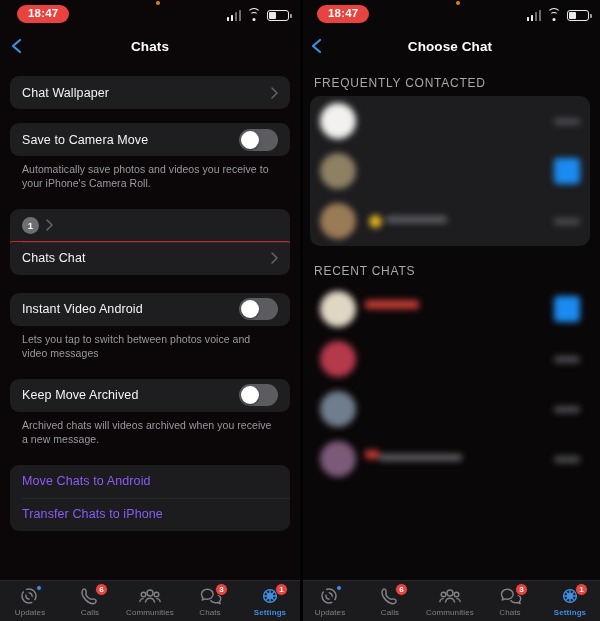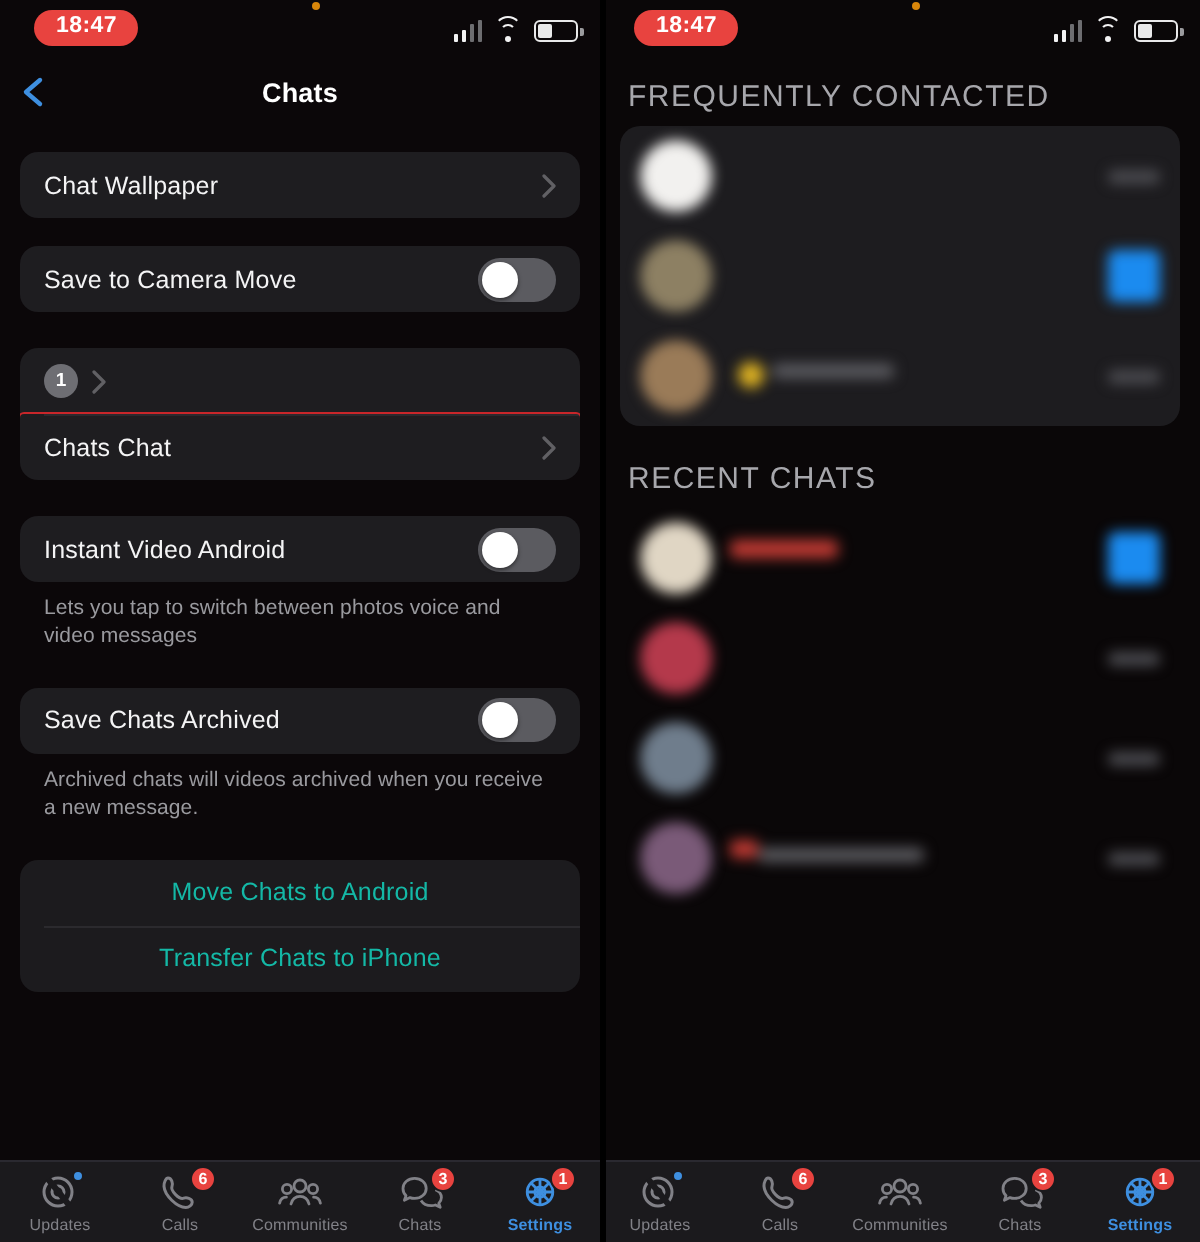--- a/index.html
+++ b/index.html
@@ -92,21 +92,21 @@
   .group.links { background:#1c1b1e; }
   .row {
     height:33px; display:flex; align-items:center;
     padding:0 12px; position:relative; cursor:pointer;
   }
   .row + .row::before {
     content:""; position:absolute; left:12px; right:0; top:0;
     height:1px; background:#2b2a2e;
   }
   .row-label { color:#f4f4f5; font-size:12.5px; flex:1 1 auto; letter-spacing:.1px; }
-  .row-label.link { color:#14b8a6; font-size:12.5px;text-align:center; }
+  .row-label.link { color:#8b5cf6; font-size:12.5px; }
   .chev {
     width:7px; height:12px; flex:0 0 auto; opacity:.55;
   }
   .chev svg { display:block; }
   .badge-count {
     width:17px; height:17px; border-radius:50%;
     background:#6e6e73; color:#fff; font-size:9.5px; font-weight:bold;
     display:flex; align-items:center; justify-content:center;
     margin-right:7px; flex:0 0 auto;
   }
@@ -126,21 +126,21 @@
   .gap { height:14px; flex:0 0 auto; }
   .gap.lg { height:18px; }
 
   .highlight-box {
     position:absolute; border:1.4px solid #c8262a;
     border-radius:3px; pointer-events:none; z-index:20;
   }
 
   
   .section-label {
-    color:#a7a7ac; font-size:15px; letter-spacing:.75px;
+    color:#a7a7ac; font-size:12px; letter-spacing:.75px;
     padding:0 4px 6px 4px; text-transform:uppercase;
   }
   .chat-card {
     background:#1d1c1f; border-radius:10px; overflow:hidden;
     position:relative;
   }
   .chat-card.flat { background:transparent; border-radius:0; }
   .chat-row {
     display:flex; align-items:center; gap:9px;
     padding:7px 10px; position:relative; cursor:pointer;
@@ -255,20 +255,21 @@
       <div class="gap"></div>
 
       <div class="group">
         <div class="row">
           <span class="row-label">Save to Camera Move</span>
           <span class="toggle">
               <span class="knob"></span>
             </span>
         </div>
       </div>
+      <div class="footnote">Automatically save photos and videos you receive to your iPhone's Camera Roll.</div>
 
       <div class="gap lg"></div>
 
       <div class="group">
         <div class="row">
           <span class="badge-count">1</span>
           <span class="chev">
             <svg viewBox="0 0 7 12">
                 <polyline points="1,1 6,6 1,11" fill="none" stroke="#98989d" stroke-width="1.6" stroke-linecap="round" stroke-linejoin="round"></polyline>
               </svg>
@@ -294,21 +295,21 @@
               <span class="knob"></span>
             </span>
         </div>
       </div>
       <div class="footnote">Lets you tap to switch between photos voice and video messages</div>
 
       <div class="gap lg"></div>
 
       <div class="group">
         <div class="row">
-          <span class="row-label">Save Chats Archived</span>
+          <span class="row-label">Keep Move Archived</span>
           <span class="toggle">
               <span class="knob"></span>
             </span>
         </div>
       </div>
       <div class="footnote">Archived chats will videos archived when you receive a new message.</div>
 
       <div class="gap lg"></div>
 
       <div class="group links">
@@ -400,20 +401,28 @@
             <span class="c"></span>
           </div>
         <div class="batt">
             <div class="shell"></div>
             <div class="fill"></div>
             <div class="cap"></div>
           </div>
       </div>
     </div>
 
+    <div class="navbar">
+      <div class="back-chevron">
+        <svg viewBox="0 0 18 18">
+            <polyline points="12,3 5,9 12,15" fill="none" stroke="#3e8fe0" stroke-width="2.2" stroke-linecap="round" stroke-linejoin="round"></polyline>
+          </svg>
+      </div>
+      <div class="nav-title">Choose Chat</div>
+    </div>
 
     <div class="list">
       <div class="spacer-top"></div>
 
       <div class="section-label">FREQUENTLY CONTACTED</div>
 
       <div class="chat-card">
         <div class="chat-row">
           <span class="avatar" style="background:#f2f1ef"></span>
           <span class="chat-text">

